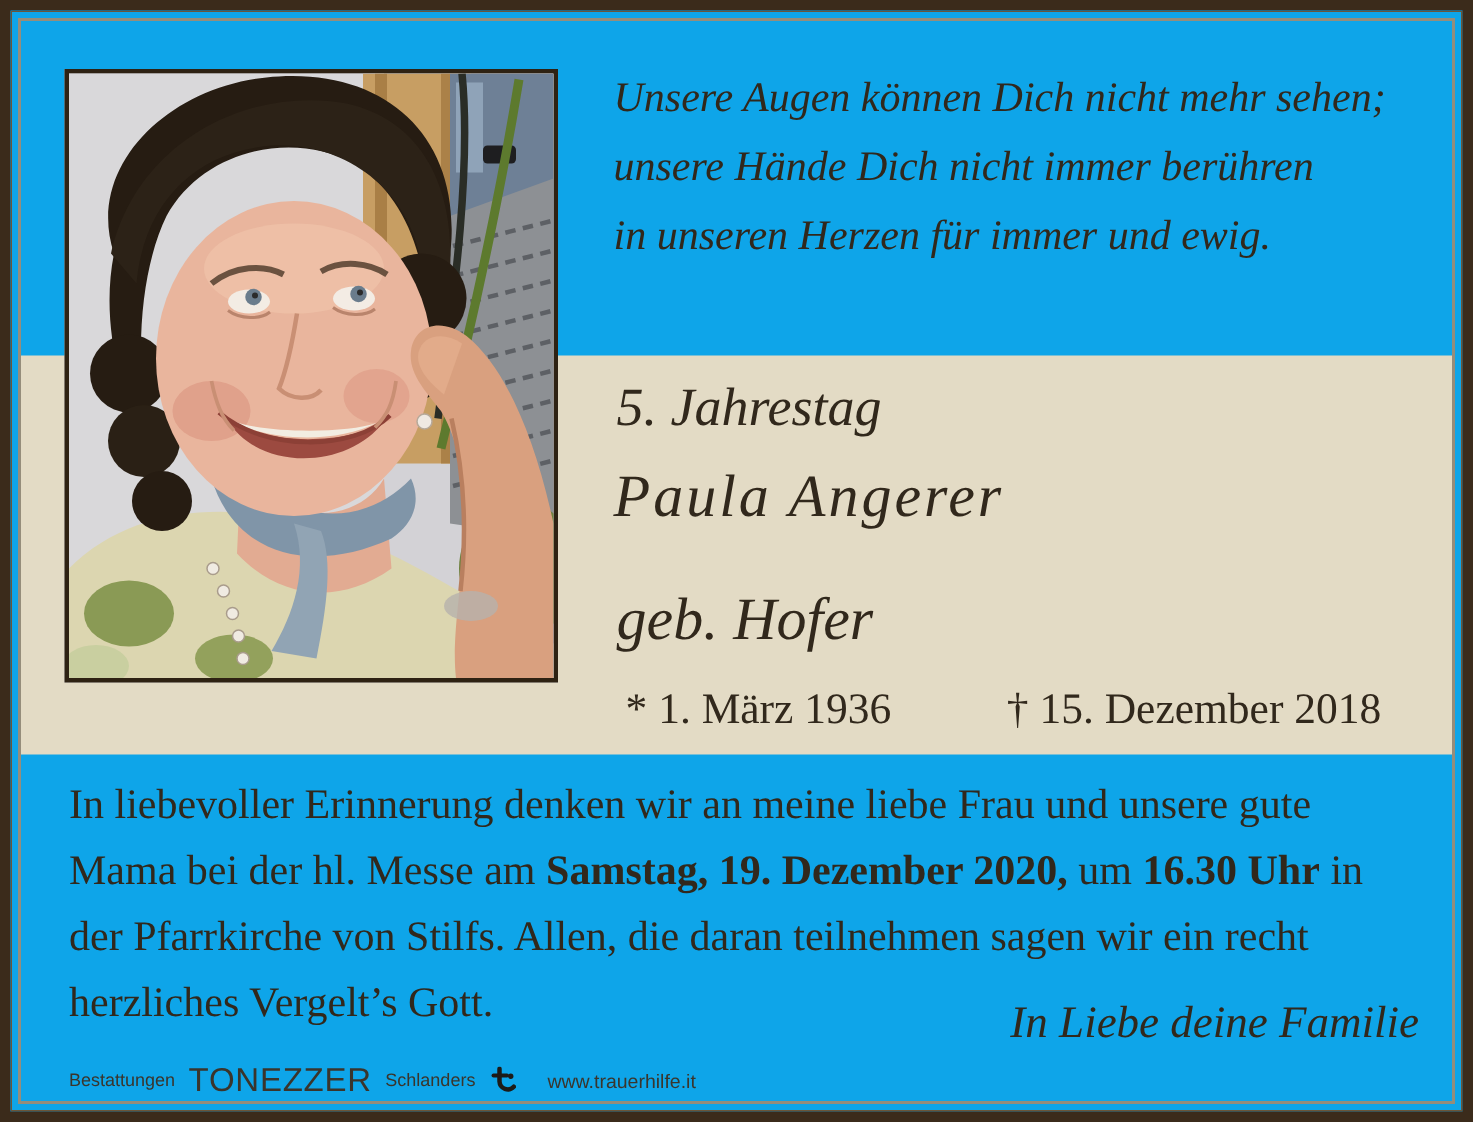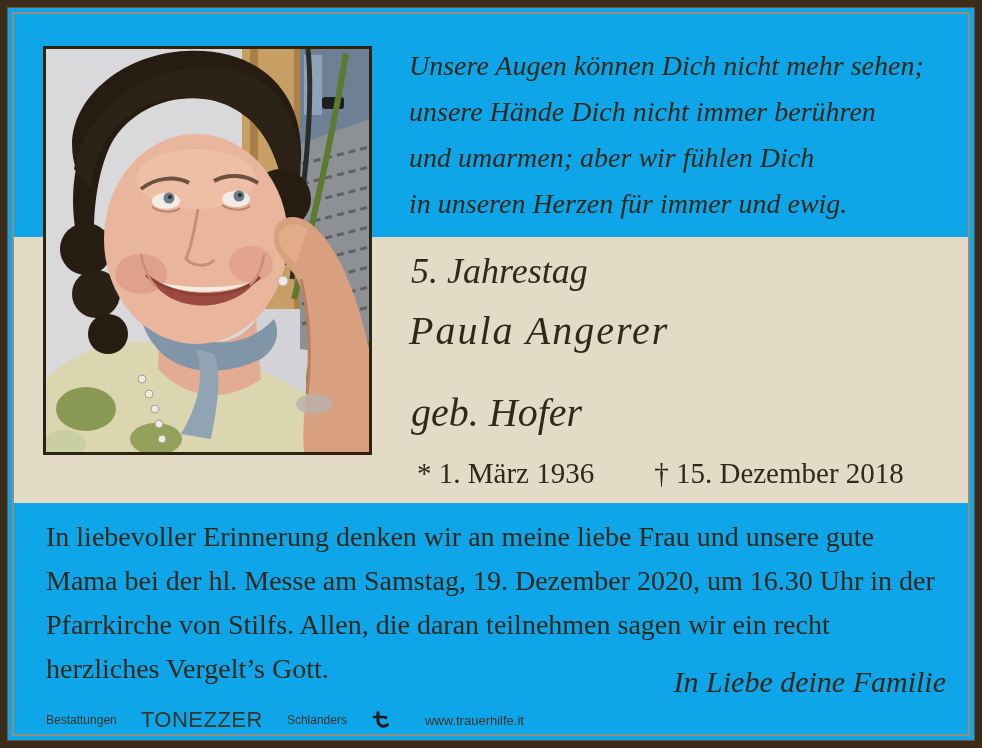--- a/index.html
+++ b/index.html
@@ -46,33 +46,33 @@
     font-style:italic;font-size:40px;letter-spacing:2px;white-space:nowrap;
   }
   .maiden{
     position:absolute;left:404px;top:382px;z-index:4;
     font-style:italic;font-size:40px;
   }
   .dates{
     position:absolute;left:410px;top:450px;z-index:4;
     font-size:29px;white-space:nowrap;
   }
-  .dates .birth{margin-right:60px;}
+  .dates .birth{margin-right:77px;}
   .announcement{
     position:absolute;left:39px;top:508px;width:900px;z-index:4;
     font-size:28px;line-height:44px;text-align:left;
   }
-  .announcement b{font-weight:normal;}
+  .announcement b{font-weight:bold;}
   .closing{
     position:absolute;left:39px;top:658px;width:900px;z-index:4;
     font-style:italic;font-size:30px;text-align:right;
   }
   .footer{
     position:absolute;left:39px;top:700px;z-index:4;
-    display:flex;align-items:center;gap:24px;
+    display:flex;align-items:center;gap:9px;
     font-family:"Liberation Sans", sans-serif;
     color:#3a352c;
   }
   .footer .f-prefix{font-size:12px;}
   .footer .f-company{font-size:22px;letter-spacing:0.5px;}
   .footer .f-city{font-size:12px;}
   .footer .f-web{font-size:13px;margin-left:12px;}
   .logo{display:inline-block;line-height:0;}
 </style>
 </head>
@@ -173,21 +173,20 @@
       <path d="M323 403 L323 300 C310 240 290 195 265 175 C248 162 230 168 228 185 C226 200 238 212 248 225 C260 245 268 280 262 330 C258 365 256 385 258 403 Z" fill="#d9a07f"></path>
       <path d="M262 180 C250 172 236 174 233 186 C231 196 240 206 250 214" fill="#e2ab8a"></path>
       <path d="M255 230 C262 260 266 300 261 345" stroke="#b97f5f" stroke-width="3" fill="none"></path>
       <ellipse cx="268" cy="355" rx="18" ry="10" fill="#b6b2ad" opacity="0.8"></ellipse>
     </svg>
   </div>
 
   <div class="right-col poem" style="position:absolute;top:36px;">
     <div class="poem-line">Unsere Augen können Dich nicht mehr sehen;</div>
     <div class="poem-line">unsere Hände Dich nicht immer berühren</div>
-    <div class="poem-line">und umarmen; aber wir fühlen Dich</div>
     <div class="poem-line">in unseren Herzen für immer und ewig.</div>
   </div>
 
   <div class="jahrestag">5. Jahrestag</div>
 
   <div class="name">Paula Angerer</div>
   <div class="maiden">geb. Hofer</div>
 
   <div class="dates">
     <span class="birth">* 1. März 1936</span><span>† 15. Dezember 2018</span>

